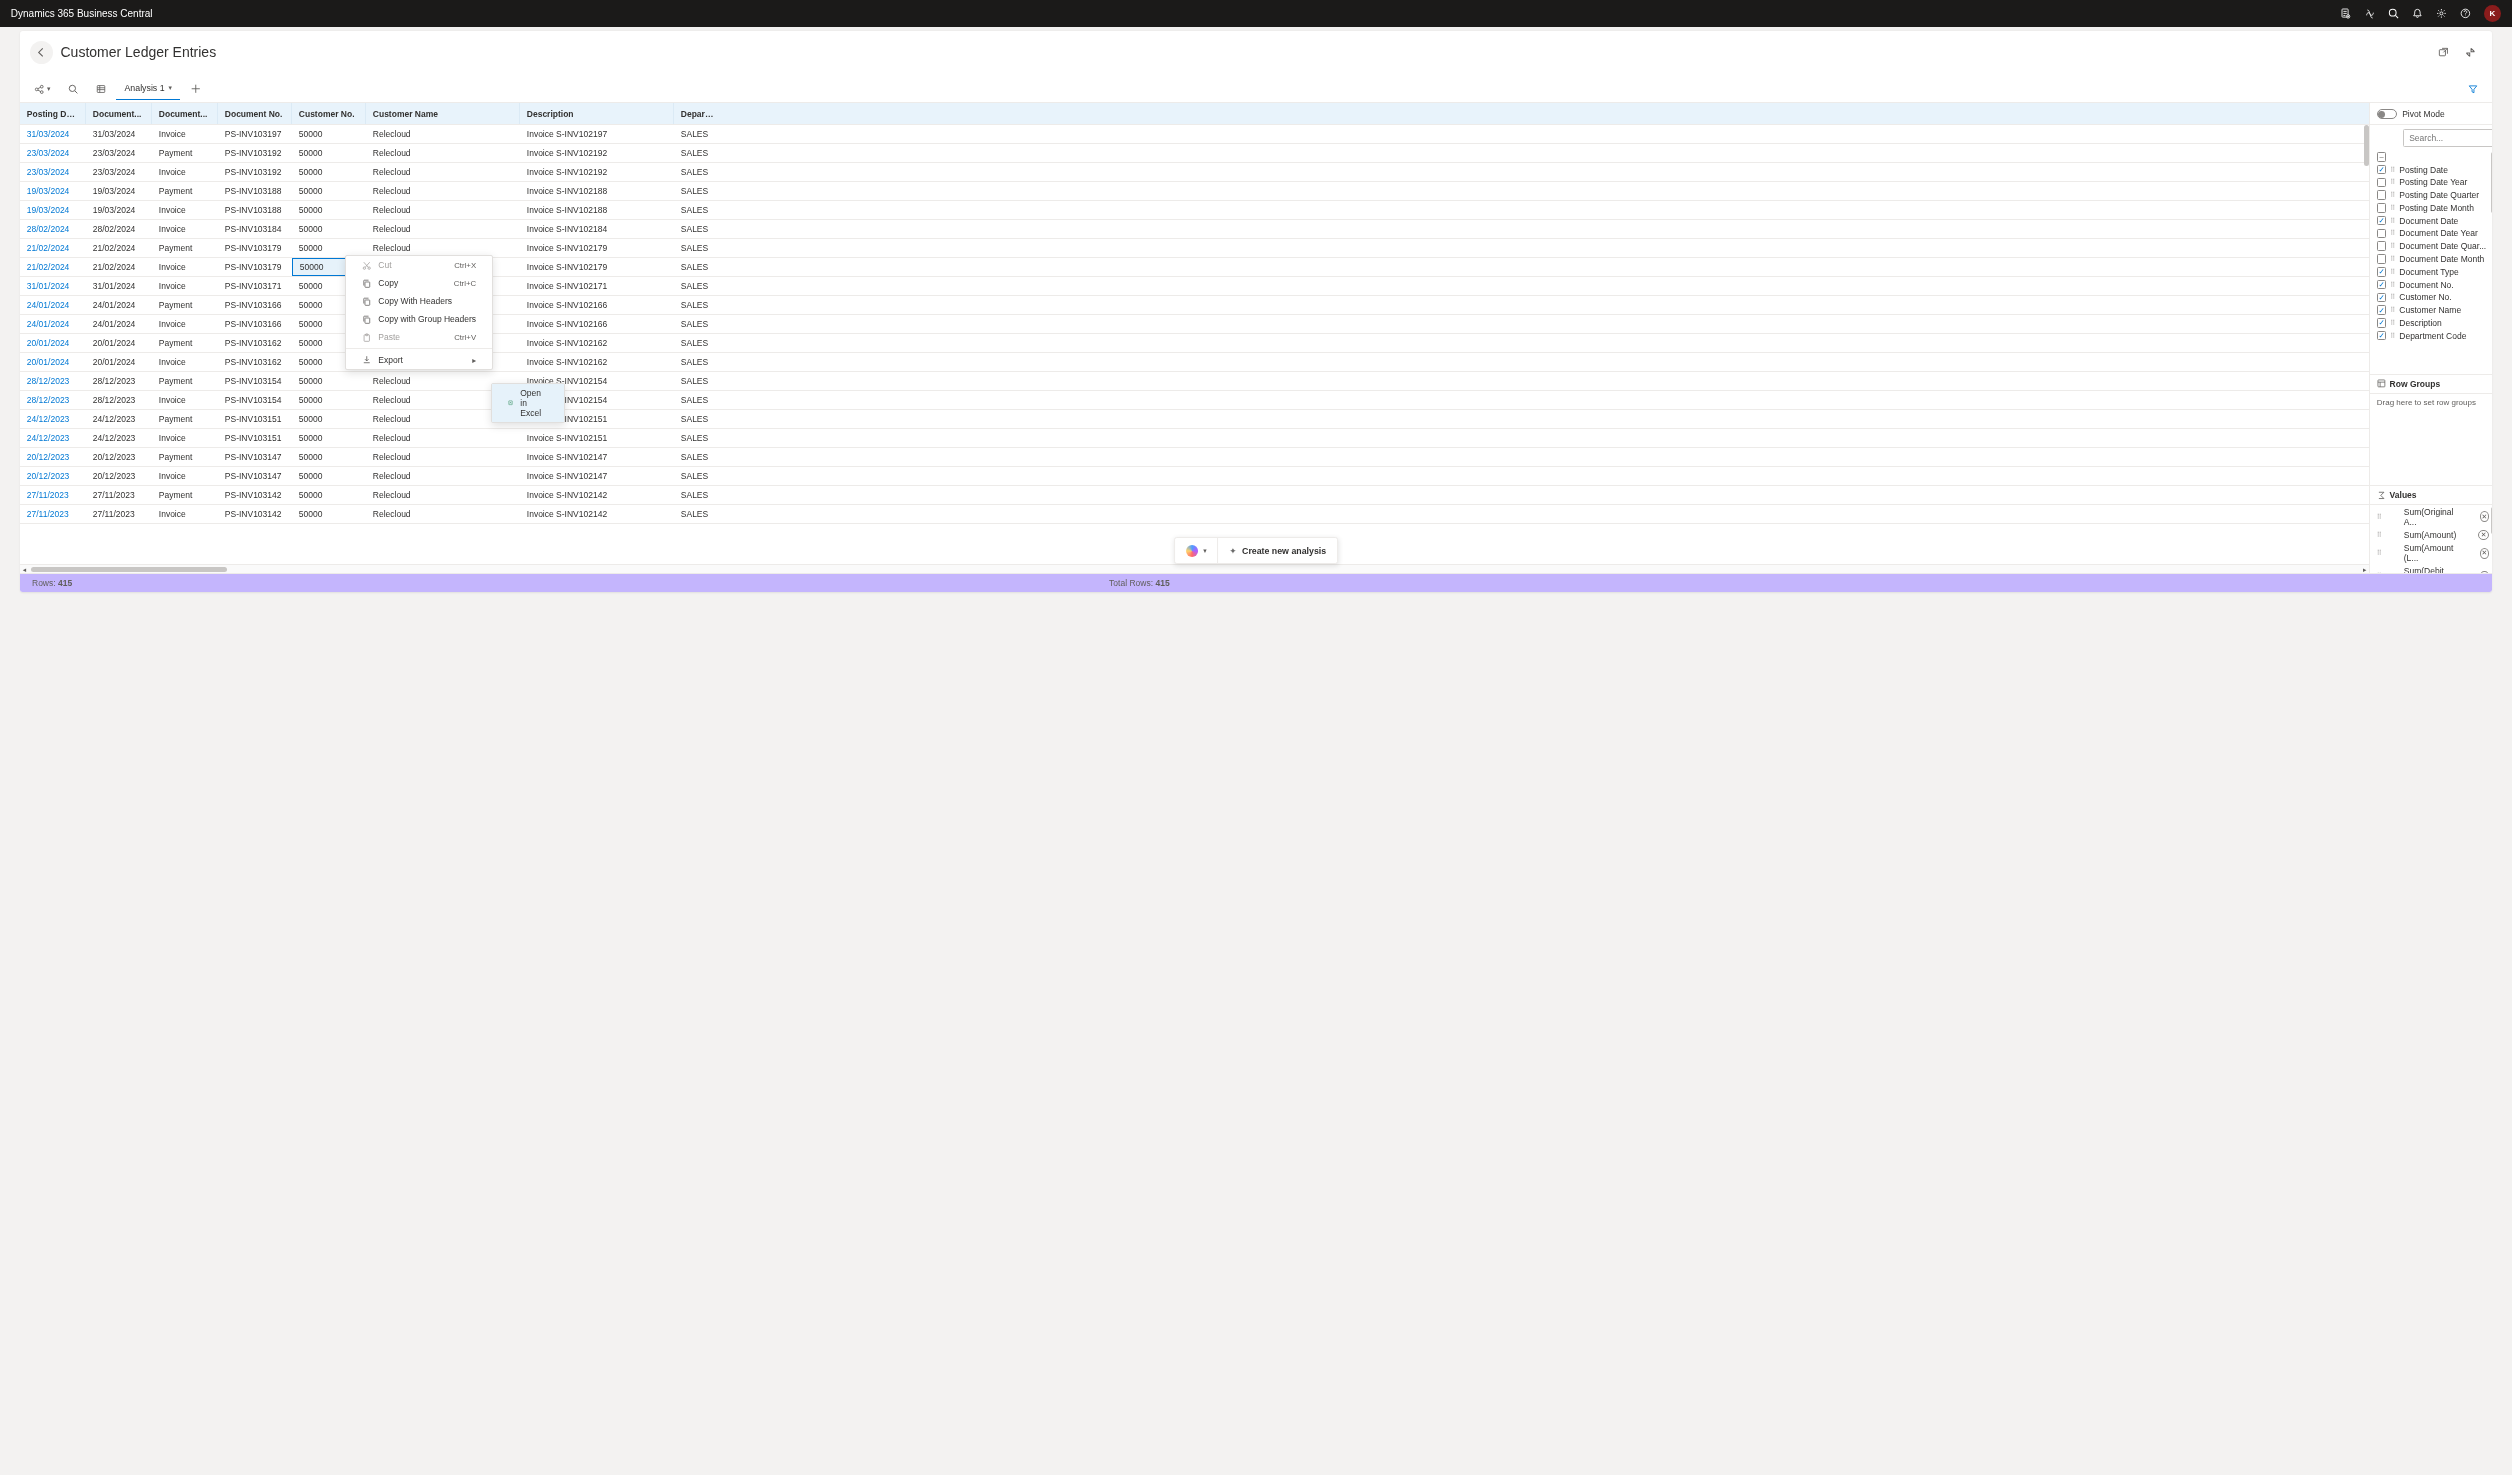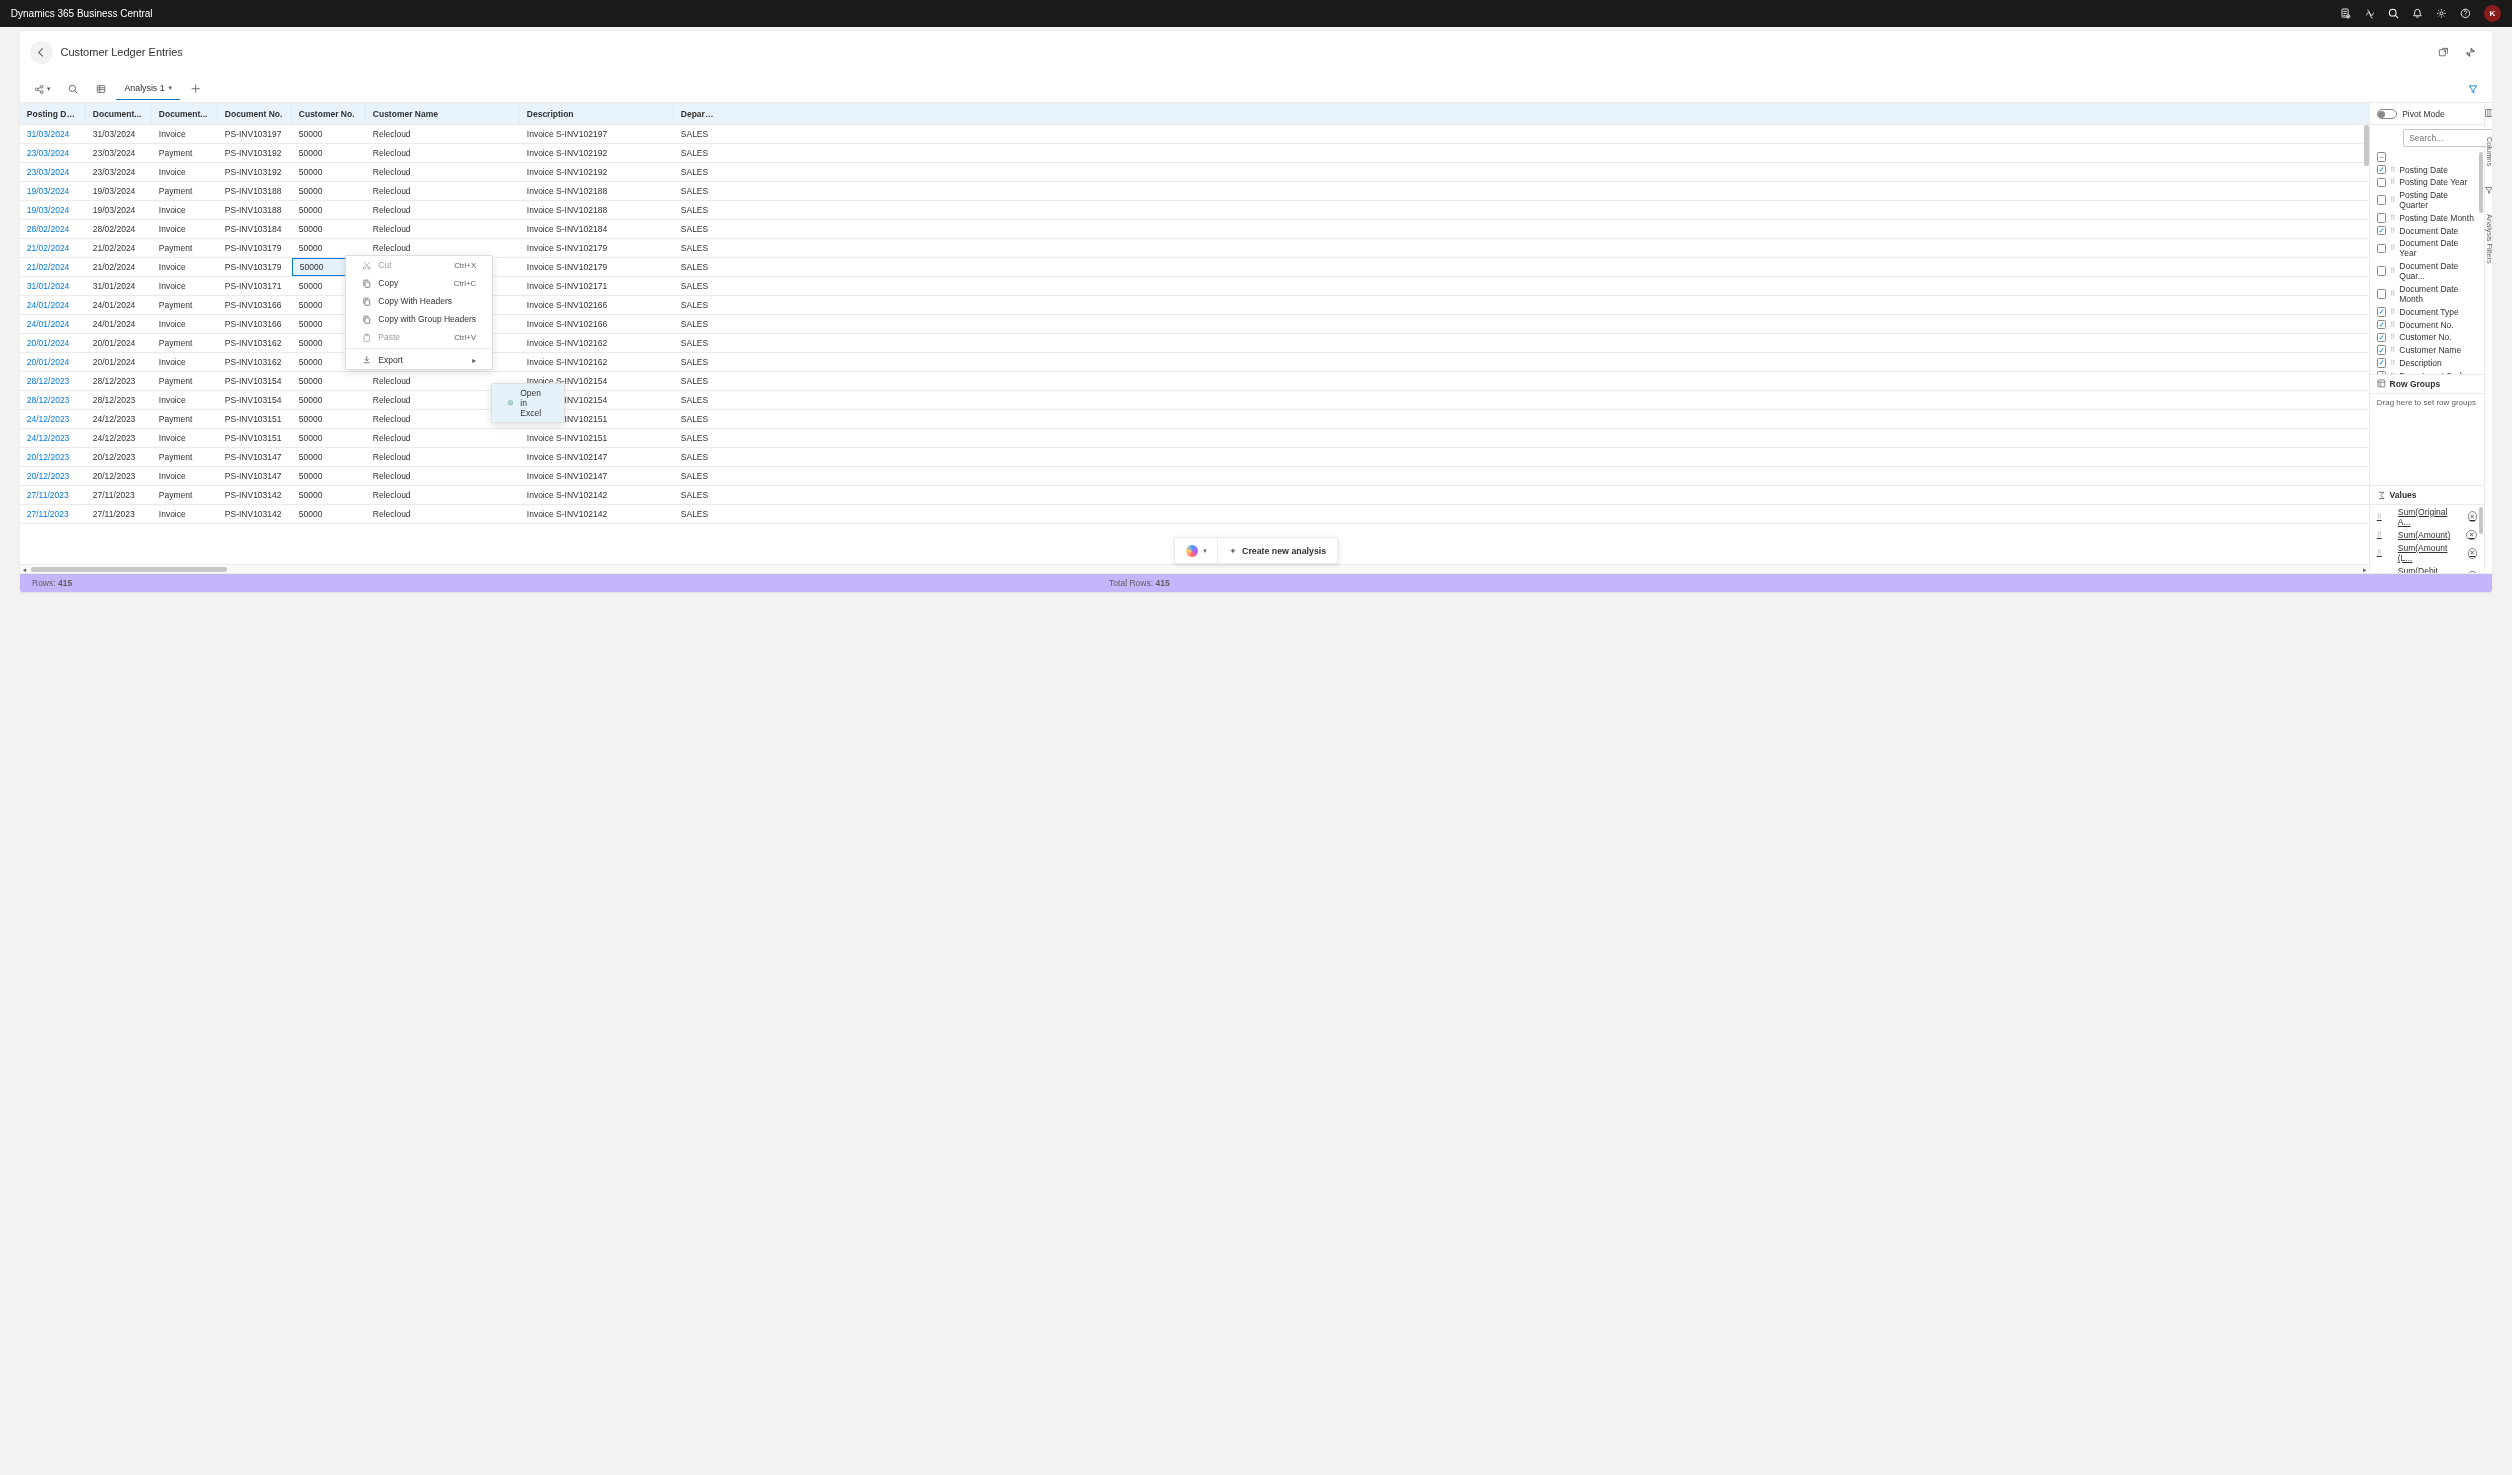--- a/index.html
+++ b/index.html
@@ -8,21 +8,21 @@
   .topbar { height: 27px; background: #1b1a19; color: #fff; display:flex; align-items:center; padding:0 10.8px; justify-content:space-between; }
   .topbar .title { font-size: 10px; font-weight: 500; }
   .topbar .actions { display:flex; align-items:center; gap:12px; }
   .topbar .icon { width:12px; height:12px; display:flex; align-items:center; justify-content:center; cursor:pointer; color:#fff; }
   .avatar { width:17.6px; height:17.6px; border-radius:50%; background:#8a1c1c; display:flex; align-items:center; justify-content:center; font-size:8px; font-weight:600; color:#fff; }
   
   .page-wrap { padding: 4px 20px 12px 20px; }
   .page-card { background:#fff; border-radius:2.7px; box-shadow: 0 0.7px 2px rgba(0,0,0,.08); overflow:hidden; position:relative; }
   .page-header { display:flex; align-items:center; padding:9.5px 12px 12px 9.5px; gap:8px; }
   .back-btn { width:23px; height:23px; border-radius:50%; background:#f3f2f1; display:flex; align-items:center; justify-content:center; cursor:pointer; color:#605e5c; }
-  .page-title { font-size:11px; font-weight:400; color:#323130; }
+  .page-title { font-size:14px; font-weight:400; color:#323130; }
   .page-header .spacer { flex:1; }
   .hdr-icon { width:19px; height:19px; display:flex; align-items:center; justify-content:center; cursor:pointer; color:#605e5c; }
   
   .toolbar { display:flex; align-items:center; gap:4px; padding:2.7px 6.8px; border-bottom:0.7px solid #edebe9; }
   .toolbar .tbtn { height:21.6px; display:flex; align-items:center; justify-content:center; padding:0 6.8px; color:#605e5c; cursor:pointer; border-radius:2px; }
   .analysis-tab { height:21.6px; display:flex; align-items:center; padding:0 8px; border-bottom:1.4px solid #0078d4; color:#323130; gap:4px; cursor:pointer; }
   .toolbar .right { margin-left:auto; display:flex; }
   
   .body { display:flex; height: 470px; }
   .grid-area { flex:1; display:flex; flex-direction:column; border-right:0.7px solid #edebe9; position:relative; overflow:hidden; }
@@ -61,21 +61,21 @@
   .search-box { margin:4px 6.8px; }
   .search-box input { width:100%; height:17.6px; border:0.7px solid #c8c6c4; border-radius:1.4px; padding:0 5.4px; font-size:8.5px; outline:none;margin-left:26px; }
   .field-list { overflow:hidden; position:relative; }
   .field-item { display:flex; align-items:center; gap:4px; padding:1.4px 6.8px; font-size:8.5px; cursor:pointer; }
   .field-item .cb { width:9.5px; height:9.5px; border:0.7px solid #8a8886; border-radius:1.4px; display:flex; align-items:center; justify-content:center; color:#0078d4; font-size:7.4px; flex:none; }
   .field-item .cb.checked::after { content:"✓"; }
   .field-item .cb.dash::after { content:"–"; color:#605e5c; }
   .drag { color:#a19f9d; font-size:6.8px; flex:none; }
   .section-head { display:flex; align-items:center; gap:4px; padding:4px 6.8px; font-size:8.5px; font-weight:600; border-top:0.7px solid #edebe9; border-bottom:0.7px solid #edebe9; background:#fff; }
   .section-body { padding:4px 6.8px; font-size:8px; color:#605e5c; min-height:24px; }
-  .value-item { display:flex; align-items:center; gap:16px; padding:1.4px 6.8px; font-size:8.5px;text-decoration:underline; }
+  .value-item { display:flex; align-items:center; gap:22px; padding:1.4px 6.8px; font-size:8.5px; }
   .value-item .rm { margin-left:auto; width:10.8px; height:10.8px; border-radius:50%; border:0.7px solid #8a8886; display:flex; align-items:center; justify-content:center; font-size:6.8px; cursor:pointer; color:#605e5c; }
   
   .ctx-menu { position:absolute; background:#fff; border:0.7px solid #e1dfdd; box-shadow:0 2.7px 8px rgba(0,0,0,.12); border-radius:2px; z-index:50; font-size:8.5px; min-width:135px; }
   .ctx-item { display:flex; align-items:center; gap:6.8px; padding:4px 16px; cursor:pointer; color:#323130; }
   .ctx-item.disabled { color:#a19f9d; cursor:default; }
   .ctx-item .key { margin-left:auto; font-size:7.8px; color:#605e5c; }
   .ctx-sep { height:0.7px; background:#edebe9; margin:2px 0; }
   .ctx-sub { position:absolute; left:100%; top:0; margin-left:-0.7px; }
   .ctx-sub .ctx-item.active { background:#e6f2fa; }
   

